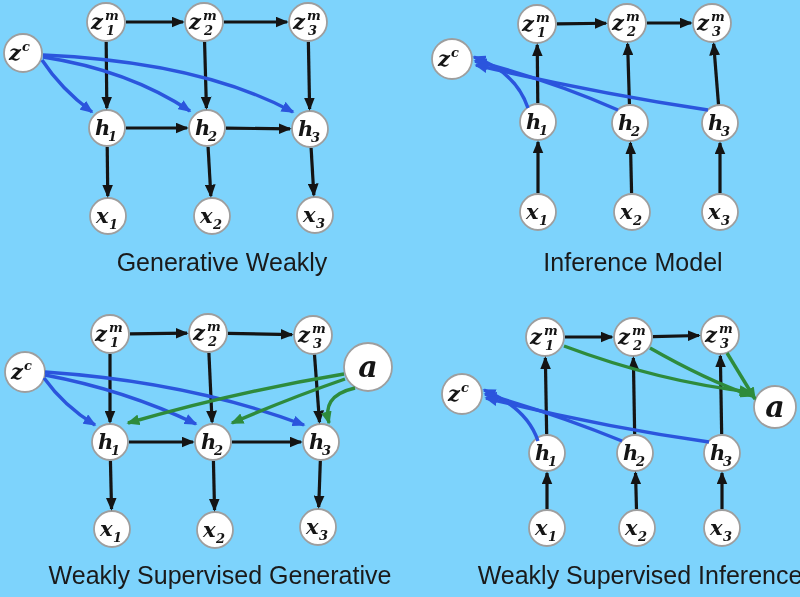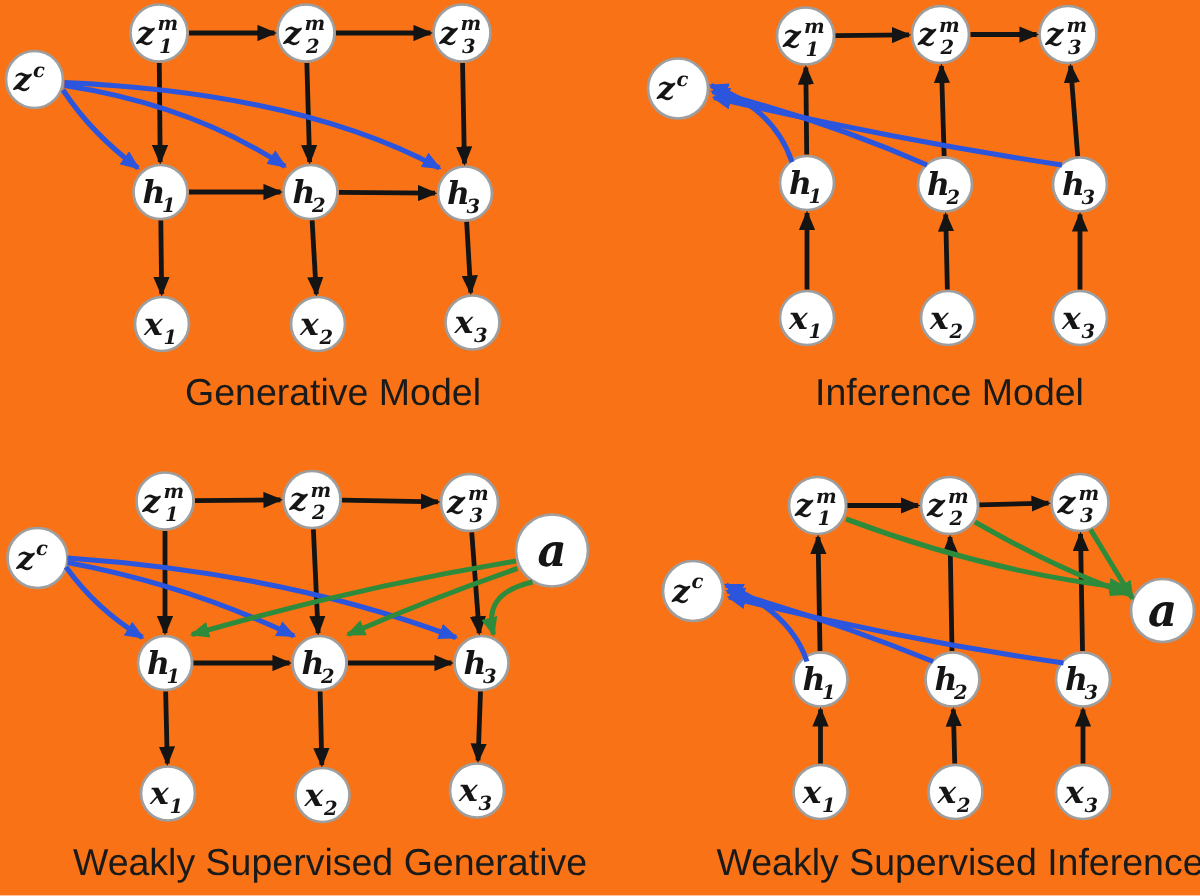--- a/index.html
+++ b/index.html
@@ -1,16 +1,16 @@
 <!DOCTYPE html>
 <html><head>
 <meta charset="utf-8">
 <style>
   html,body{margin:0;padding:0;background:#ffffff;}
-  #figure{position:relative;width:800px;height:597px;background:#f97316;overflow:hidden;
+  #figure{position:relative;width:800px;height:597px;background:#7dd3fc;overflow:hidden;
           font-family:"Liberation Sans",sans-serif;}
   #fig-svg{position:absolute;left:0;top:0;}
   .caption{position:absolute;transform:translateX(-50%);white-space:nowrap;
            font-family:"Liberation Sans",sans-serif;font-size:25px;color:#1a1a1a;
            letter-spacing:0px;}
   svg text{font-family:"DejaVu Serif","Liberation Serif",serif;font-style:italic;font-weight:bold;}
 </style>
 </head>
 <body>
 
@@ -167,17 +167,17 @@
         <text fill="#151515"><tspan x="448" y="401" font-size="21">z</tspan><tspan x="461" y="392" font-size="13">c</tspan></text>
         <text fill="#151515"><tspan x="775" y="417" font-size="30" text-anchor="middle">a</tspan></text>
         <text fill="#151515"><tspan x="535" y="460" font-size="21">h</tspan><tspan x="548" y="466" font-size="13">1</tspan></text>
         <text fill="#151515"><tspan x="623" y="460" font-size="21">h</tspan><tspan x="636" y="466" font-size="13">2</tspan></text>
         <text fill="#151515"><tspan x="710" y="460" font-size="21">h</tspan><tspan x="723" y="466" font-size="13">3</tspan></text>
         <text fill="#151515"><tspan x="535" y="535" font-size="21">x</tspan><tspan x="548" y="541" font-size="13">1</tspan></text>
         <text fill="#151515"><tspan x="625" y="535" font-size="21">x</tspan><tspan x="638" y="541" font-size="13">2</tspan></text>
         <text fill="#151515"><tspan x="710" y="535" font-size="21">x</tspan><tspan x="723" y="541" font-size="13">3</tspan></text>
       </g>
     </svg>
-  <div class="caption" style="left: 222px; top: 248px;">Generative Model</div>
+  <div class="caption" style="left: 222px; top: 248px;">Generative Weakly</div>
   <div class="caption" style="left: 220px; top: 561px;">Weakly Supervised Generative</div>
   <div class="caption" style="left: 633px; top: 248px;">Inference Model</div>
   <div class="caption" style="left: 640px; top: 561px;">Weakly Supervised Inference</div>
 </div>
 
 </body></html>

